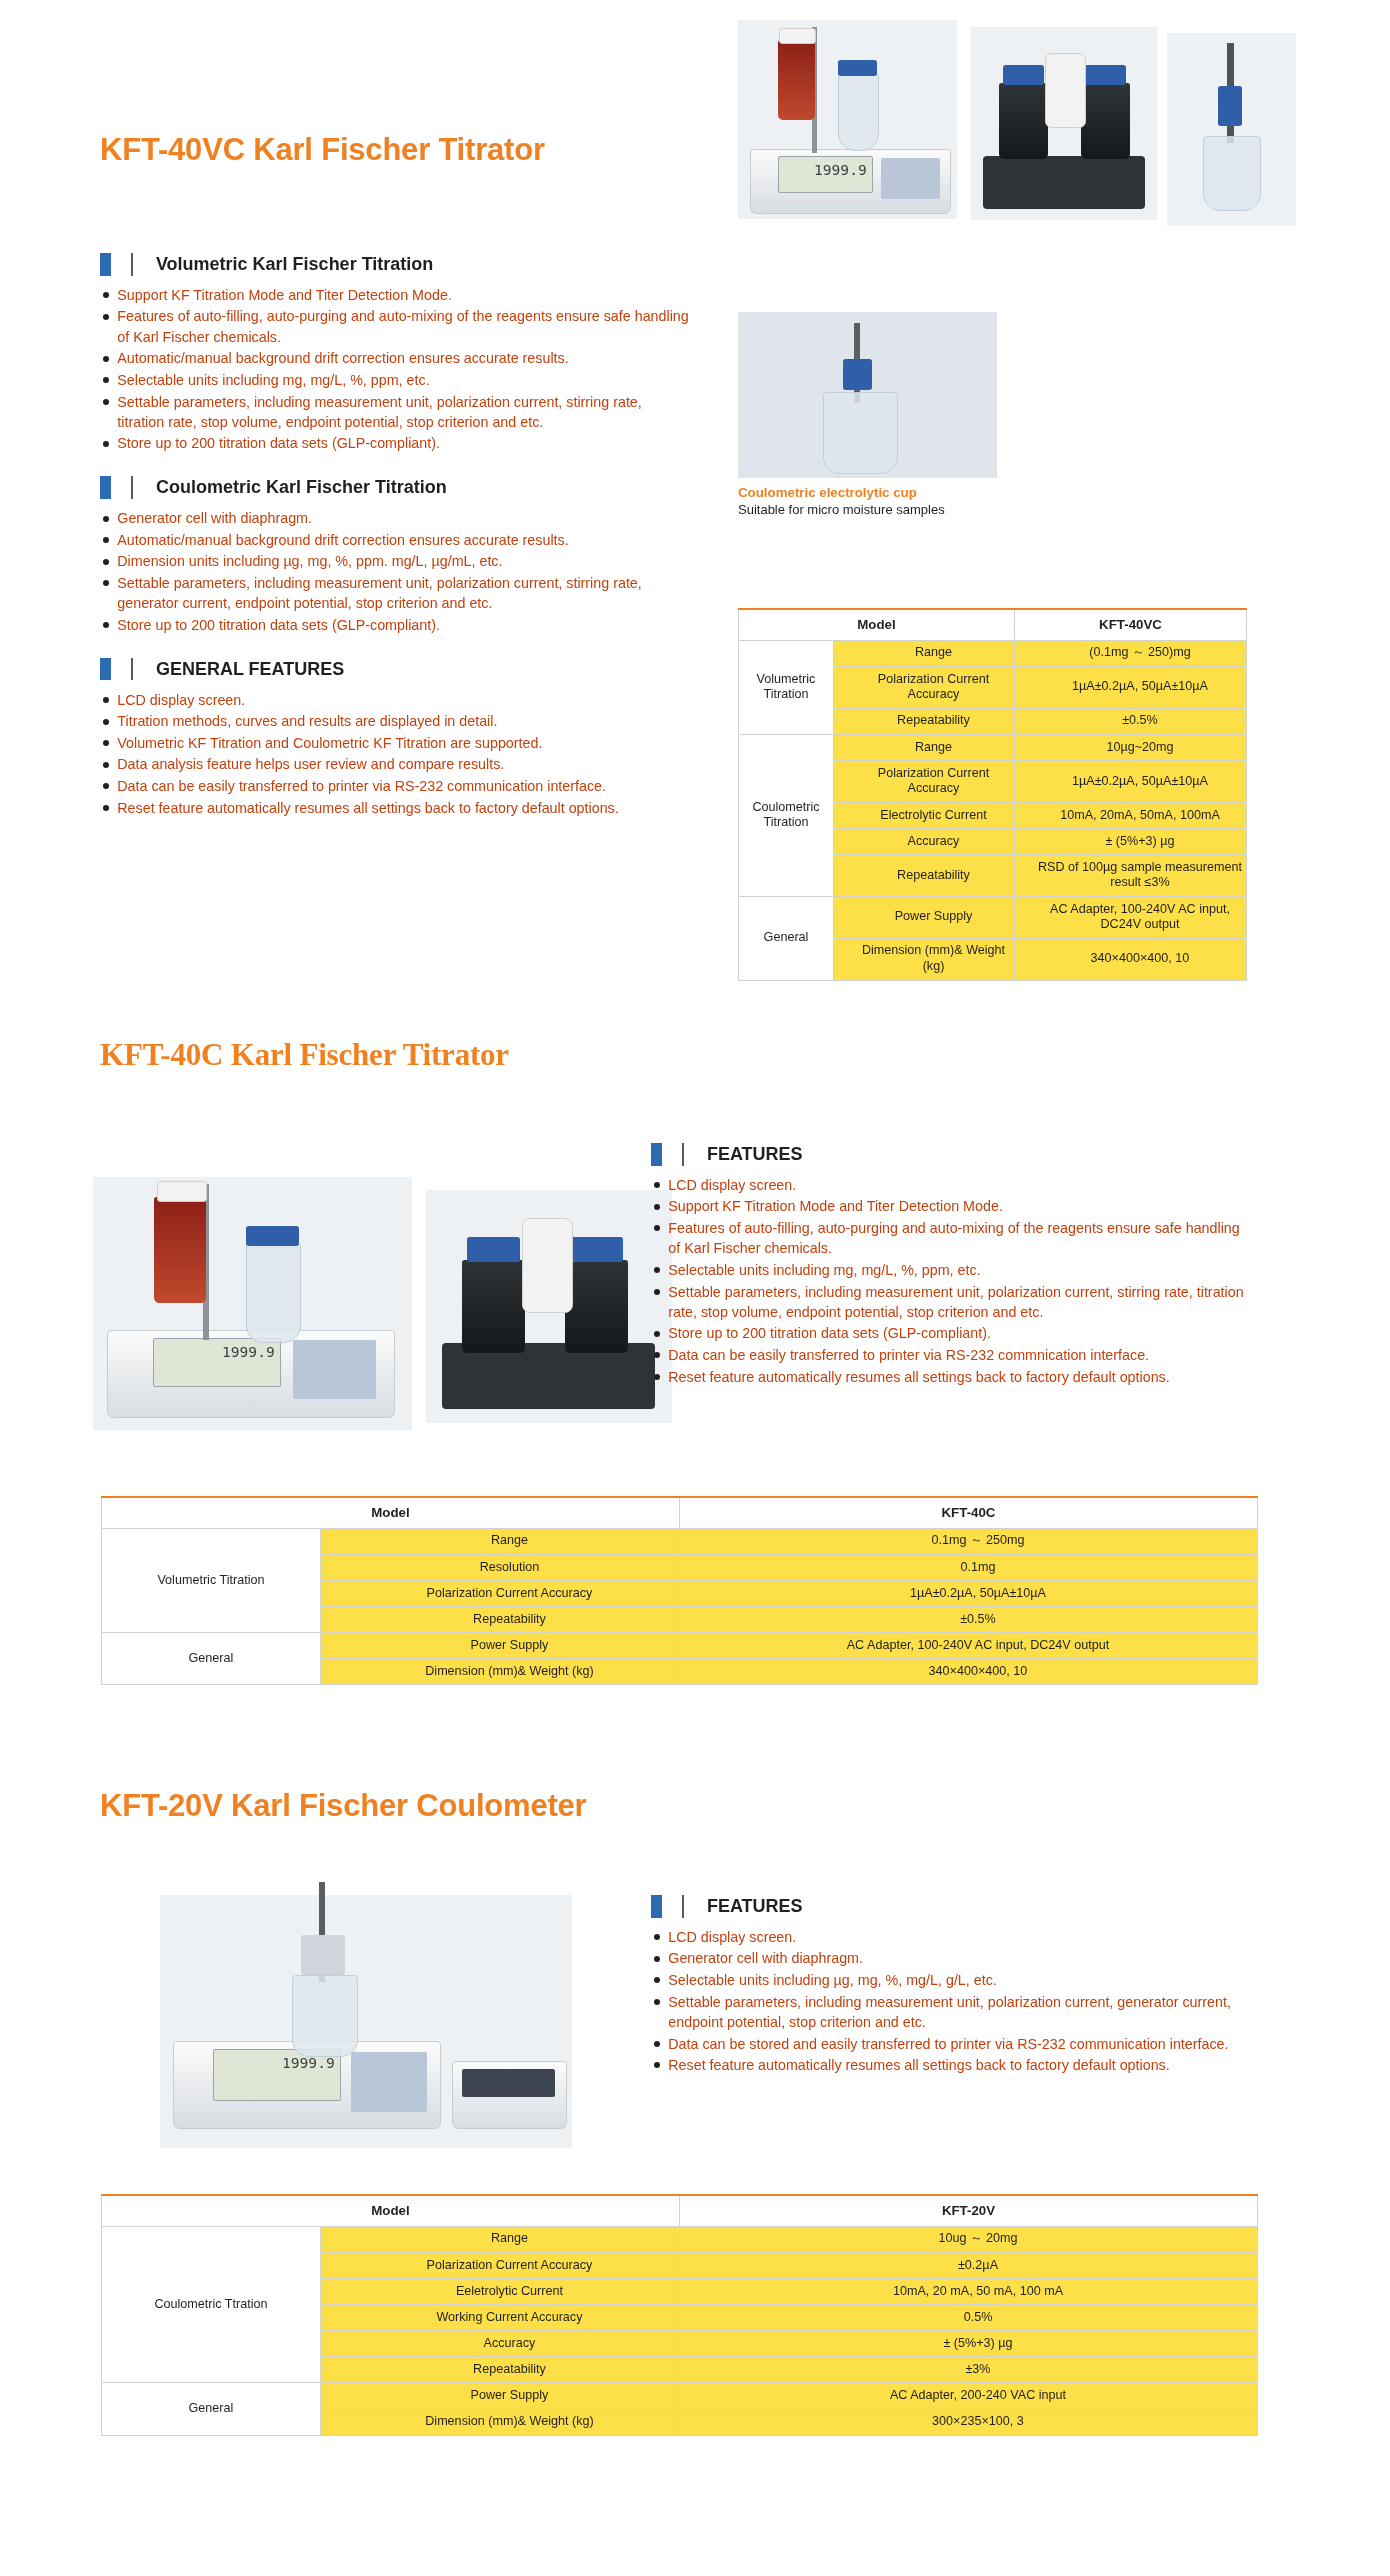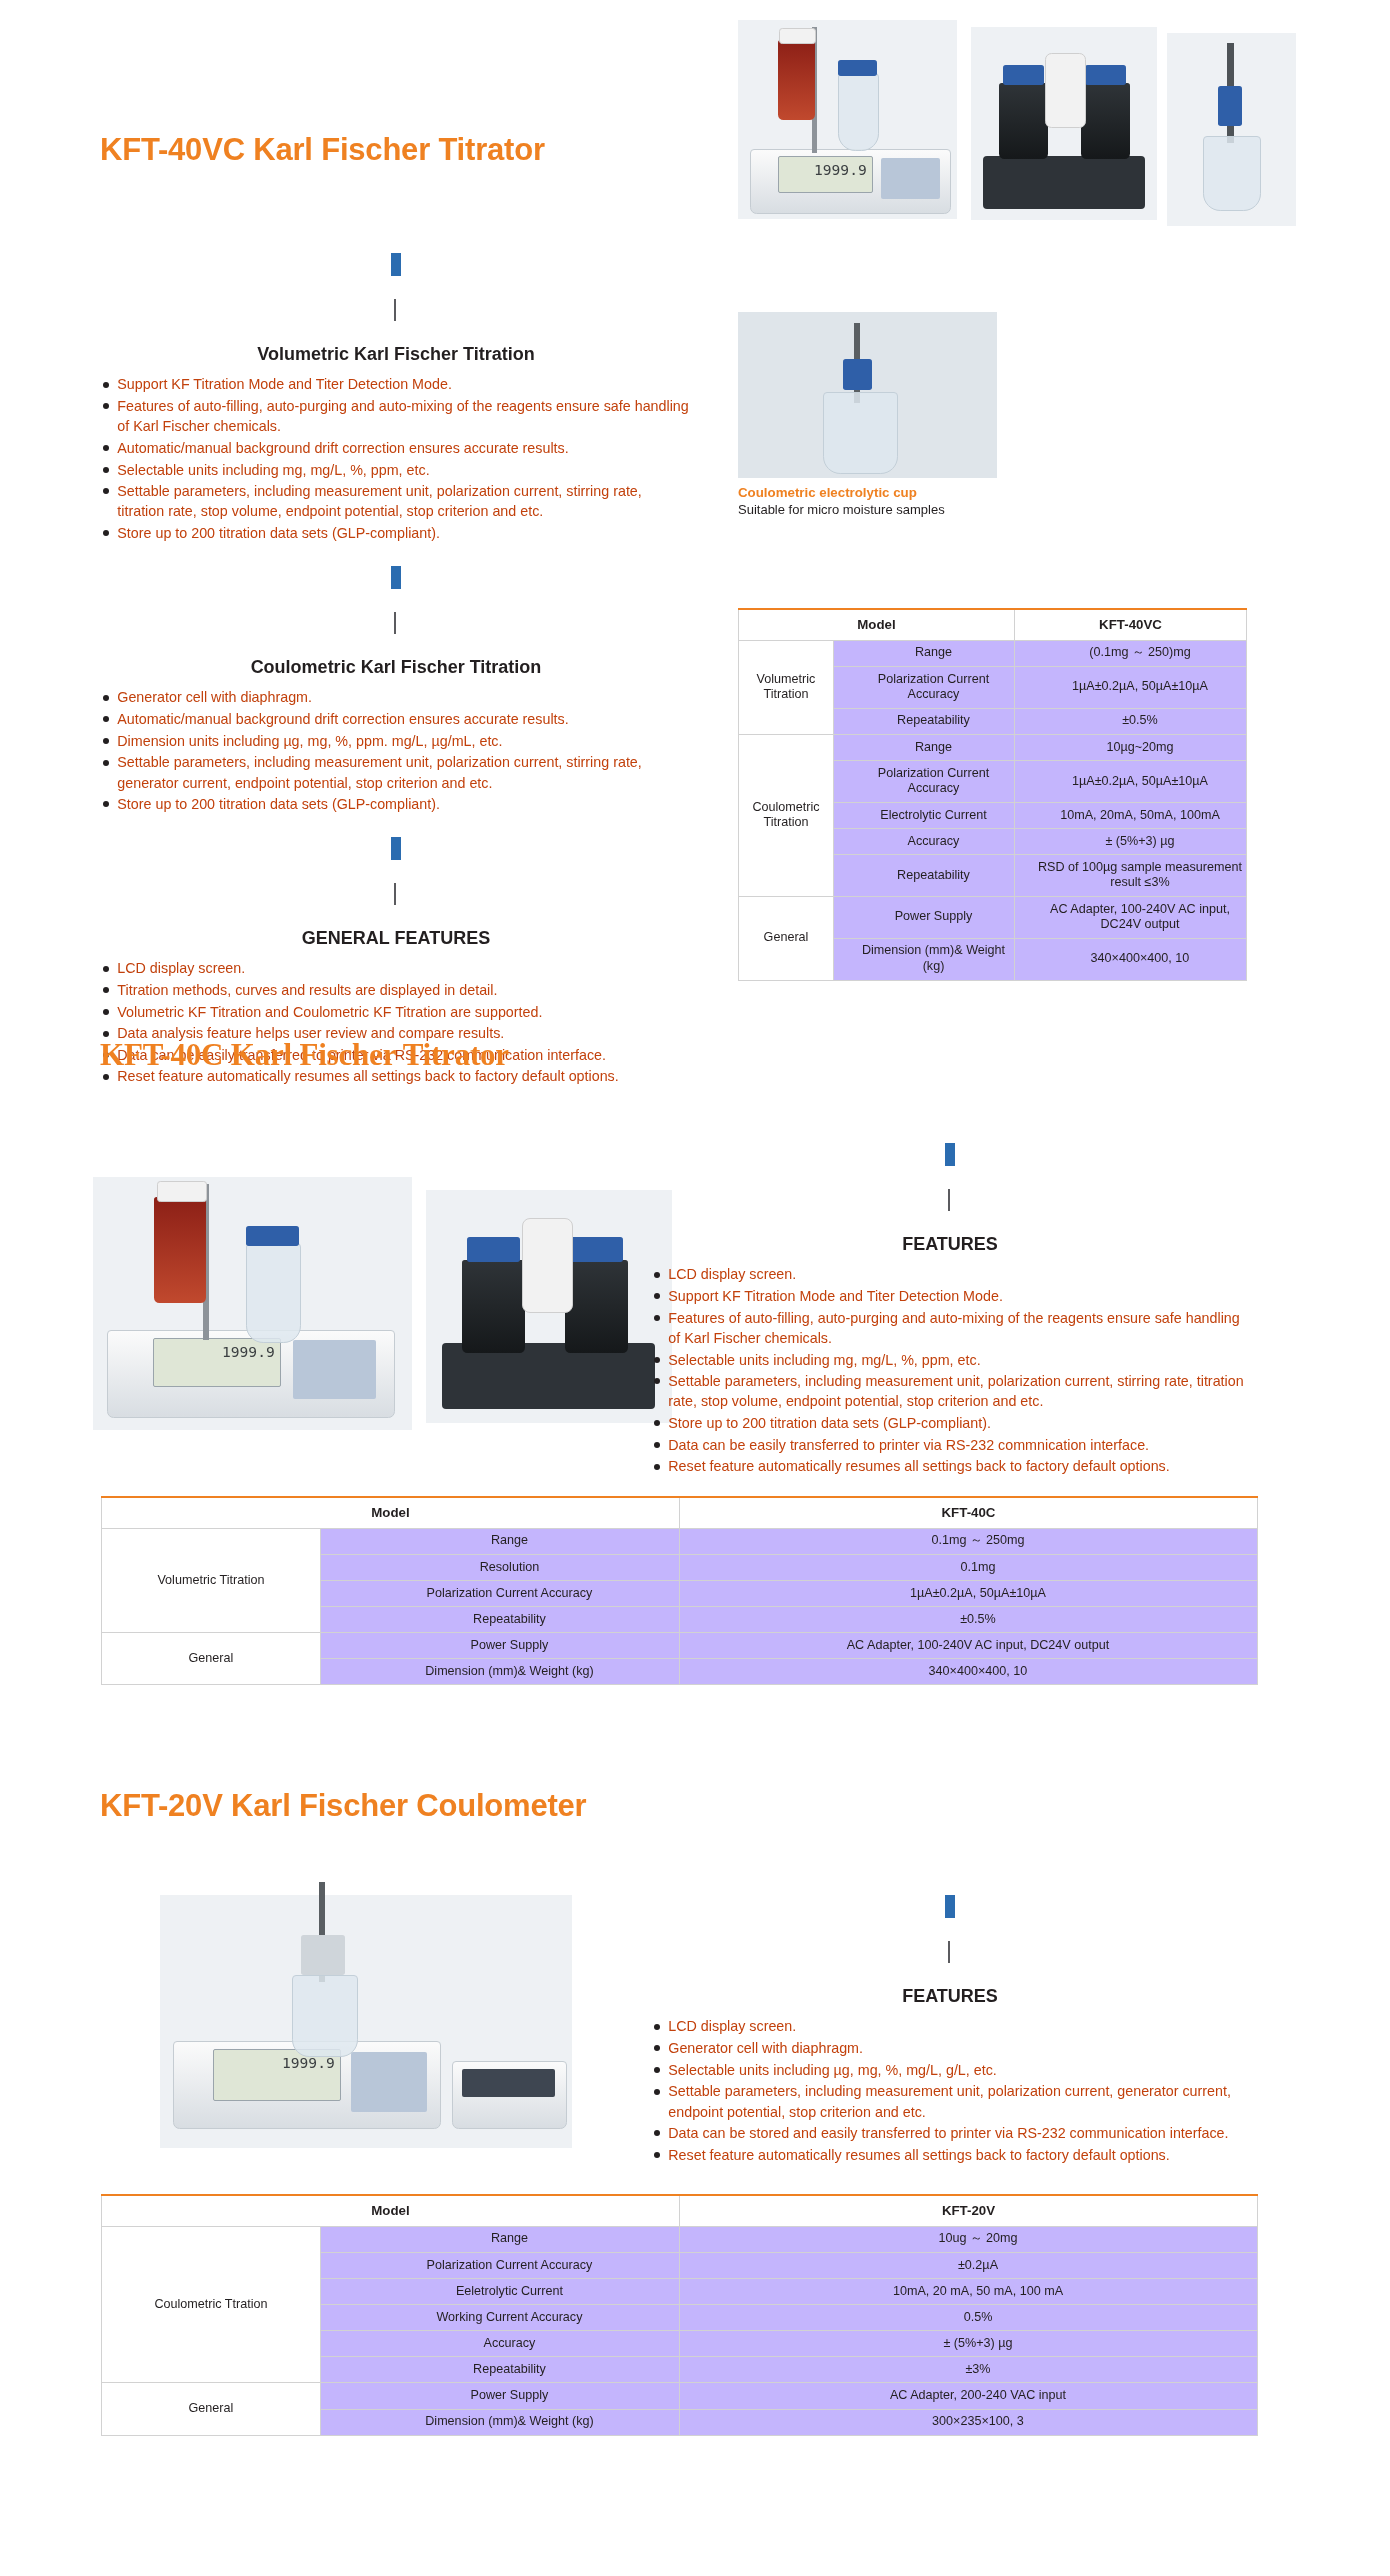--- a/index.html
+++ b/index.html
@@ -28,21 +28,20 @@
     color: #ef8121;
     margin: 0;
     letter-spacing: -0.2px;
   }
 
   .section-head {
     display: flex;
     align-items: center;
     gap: 23px;
     margin-bottom: 9.3px;
-    flex-direction: column;
   }
   .section-head .bar {
     display: inline-block;
     width: 10.6px;
     height: 22.6px;
     background: #2b6cb0;
   }
   .section-head .tick {
     display: inline-block;
     width: 2px;
@@ -98,21 +97,21 @@
   }
   table.spec tr.head td {
     background: #ffffff;
     font-weight: bold;
     border-top: 2px solid #ef8121;
     border-bottom: 0.7px solid #d2d2d2;
     font-size: 13.3px;
     padding: 6.6px 4px;
   }
   table.spec td.shade {
-    background: #c4b5fd;
+    background: #fde047;
     padding-left: 23px;
   }
   table.spec td.grp {
     background: #ffffff;
   }
 
   
   .sec1 { position: relative; }
   .sec1 .title-wrap {
     position: absolute;

